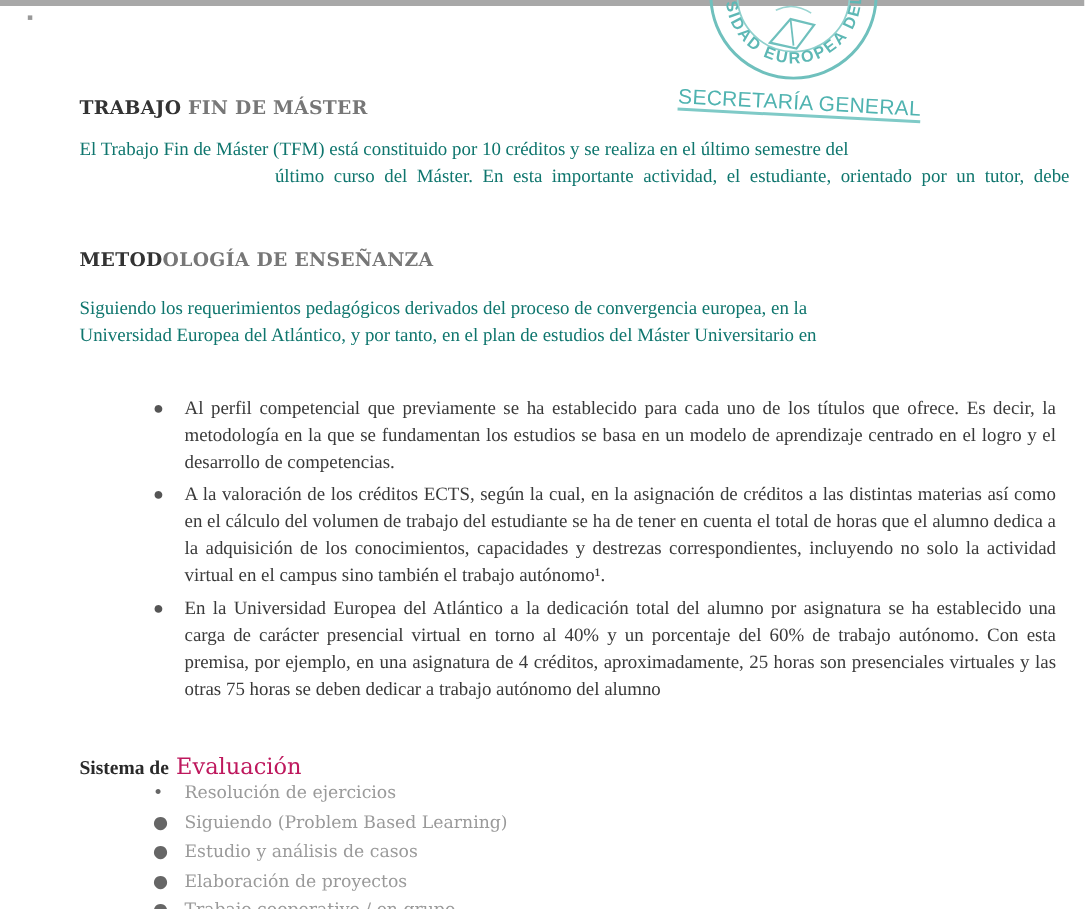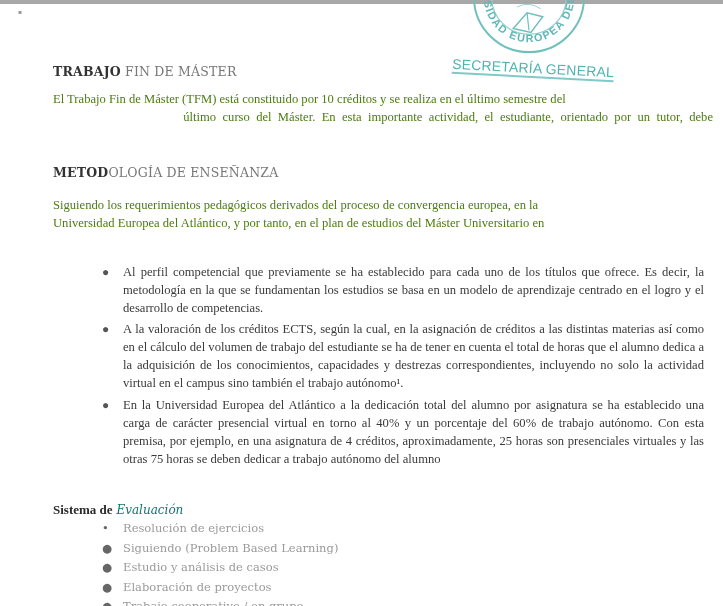--- a/index.html
+++ b/index.html
@@ -28,41 +28,41 @@
     font-family: "Liberation Sans", sans-serif;
     font-size: 14px; color: #4fb3b0; letter-spacing: 0.2px;
     transform: rotate(3deg);
     border-bottom: 2px solid #7fcac7;
     padding-bottom: 0px; line-height: 16px;
   }
   .h-section {
     position: absolute; font-weight: bold; font-size: 12.5px; color: #333;
     letter-spacing: 0.2px;
   }
-  .h-section .faded { color: #777; font-weight: normal; }
+  .h-section .faded { color: #777; font-weight: bold; }
   .para {
-    position: absolute; font-size: 12.6px; line-height: 18px; color: #4d7c0f;
+    position: absolute; font-size: 12.6px; line-height: 18px; color: #0f766e;
     font-family: "Liberation Serif", "DejaVu Serif", serif;
   }
   .line { white-space: nowrap; display: block; }
   .dim { color: #8a8a8a; }
   .bullets {
     position: absolute; left: 100px; width: 604px; margin: 0; padding: 0; list-style: none;
     font-family: "Liberation Serif", "DejaVu Serif", serif;
     font-size: 12.6px; line-height: 18px; color: #3a3a3a;
   }
   .bullets li { position: relative; padding-left: 23px; text-align: justify; }
   .bullets li .dot {
     position: absolute; left: 2px; top: 0; color: #555; font-size: 12px;
   }
   .eval-title {
     position: absolute; left: 53px; top: 502px; font-size: 13px; font-weight: bold;
     font-family: "Liberation Serif", serif; color: #2a2a2a;
   }
-  .eval-title .dim { font-weight: normal; color: #0f766e; font-family: "DejaVu Serif", serif; font-size: 12px; font-style: italic; }
+  .eval-title .dim { font-weight: normal; color: #be185d; font-family: "DejaVu Serif", serif; font-size: 15px; }
   .eval-list {
     position: absolute; left: 100px; top: 519px; margin: 0; padding: 0; list-style: none;
     font-family: "DejaVu Serif", serif; font-size: 11.5px; line-height: 19.5px; color: #9a9a9a;
   }
   .eval-list li { position: relative; padding-left: 23px; white-space: nowrap; }
   .eval-list li .dot { position: absolute; left: 2px; top: 0; color: #666; }
 </style>
 </head>
 <body>
 

